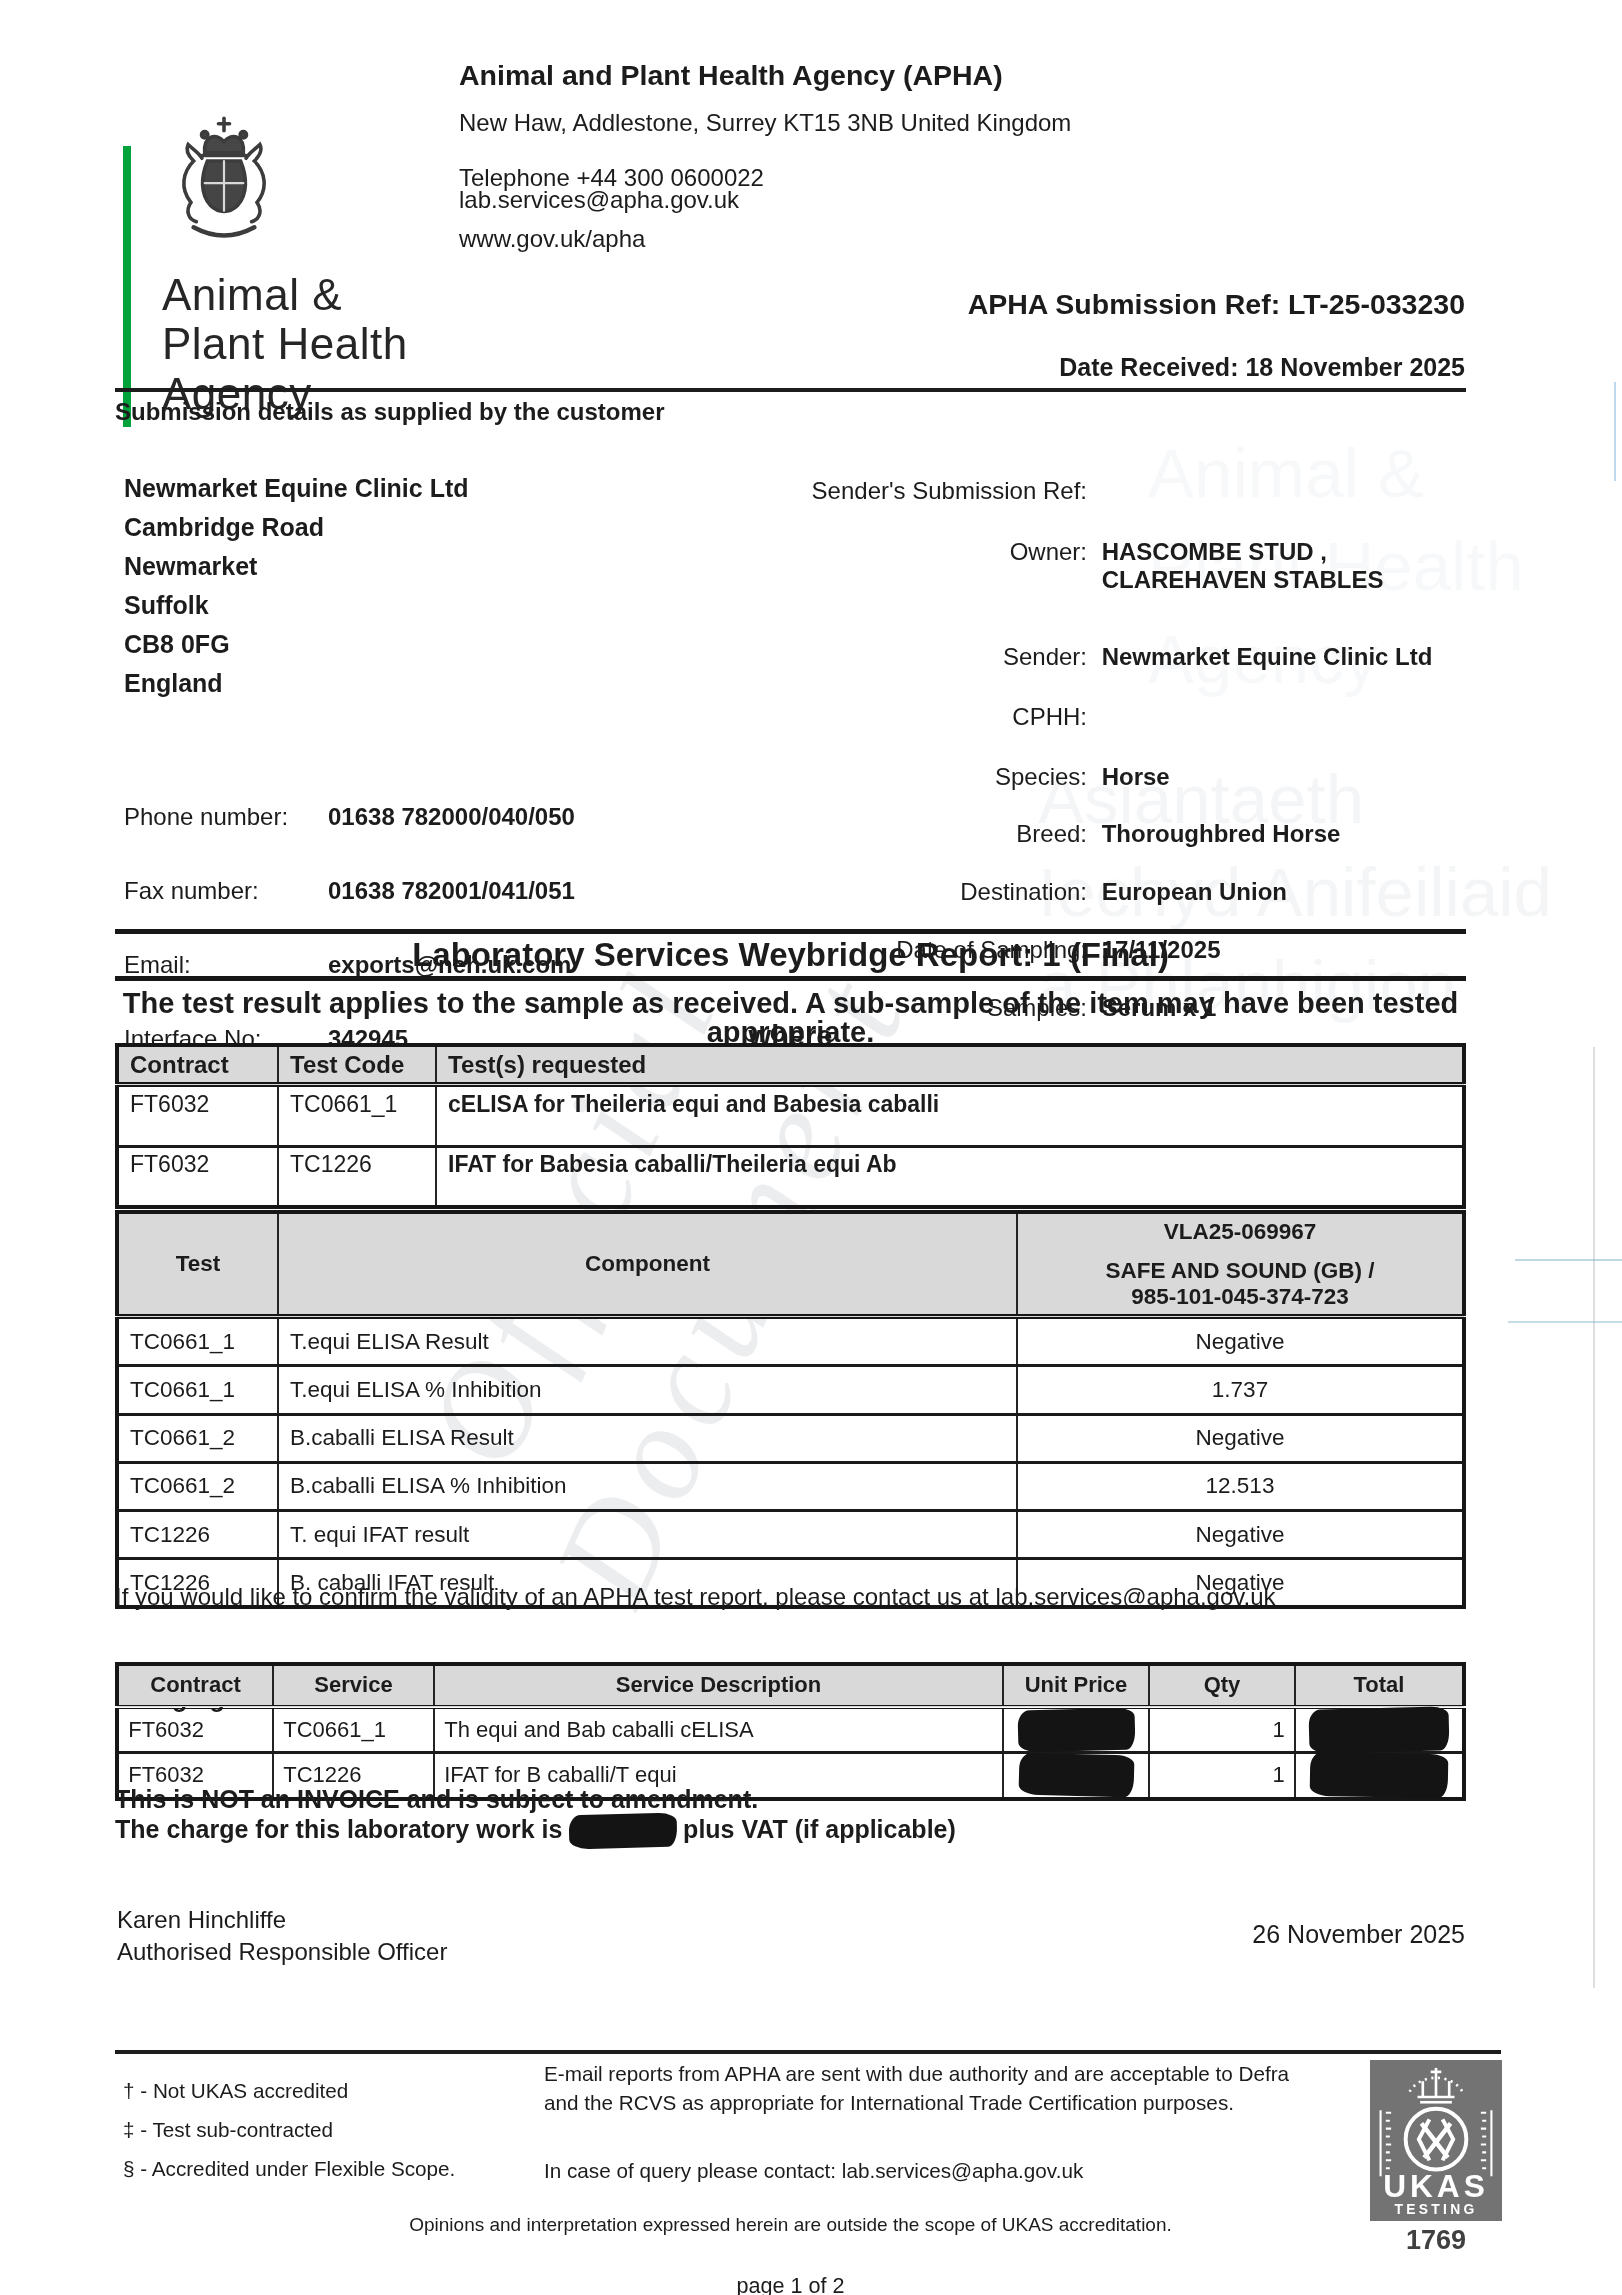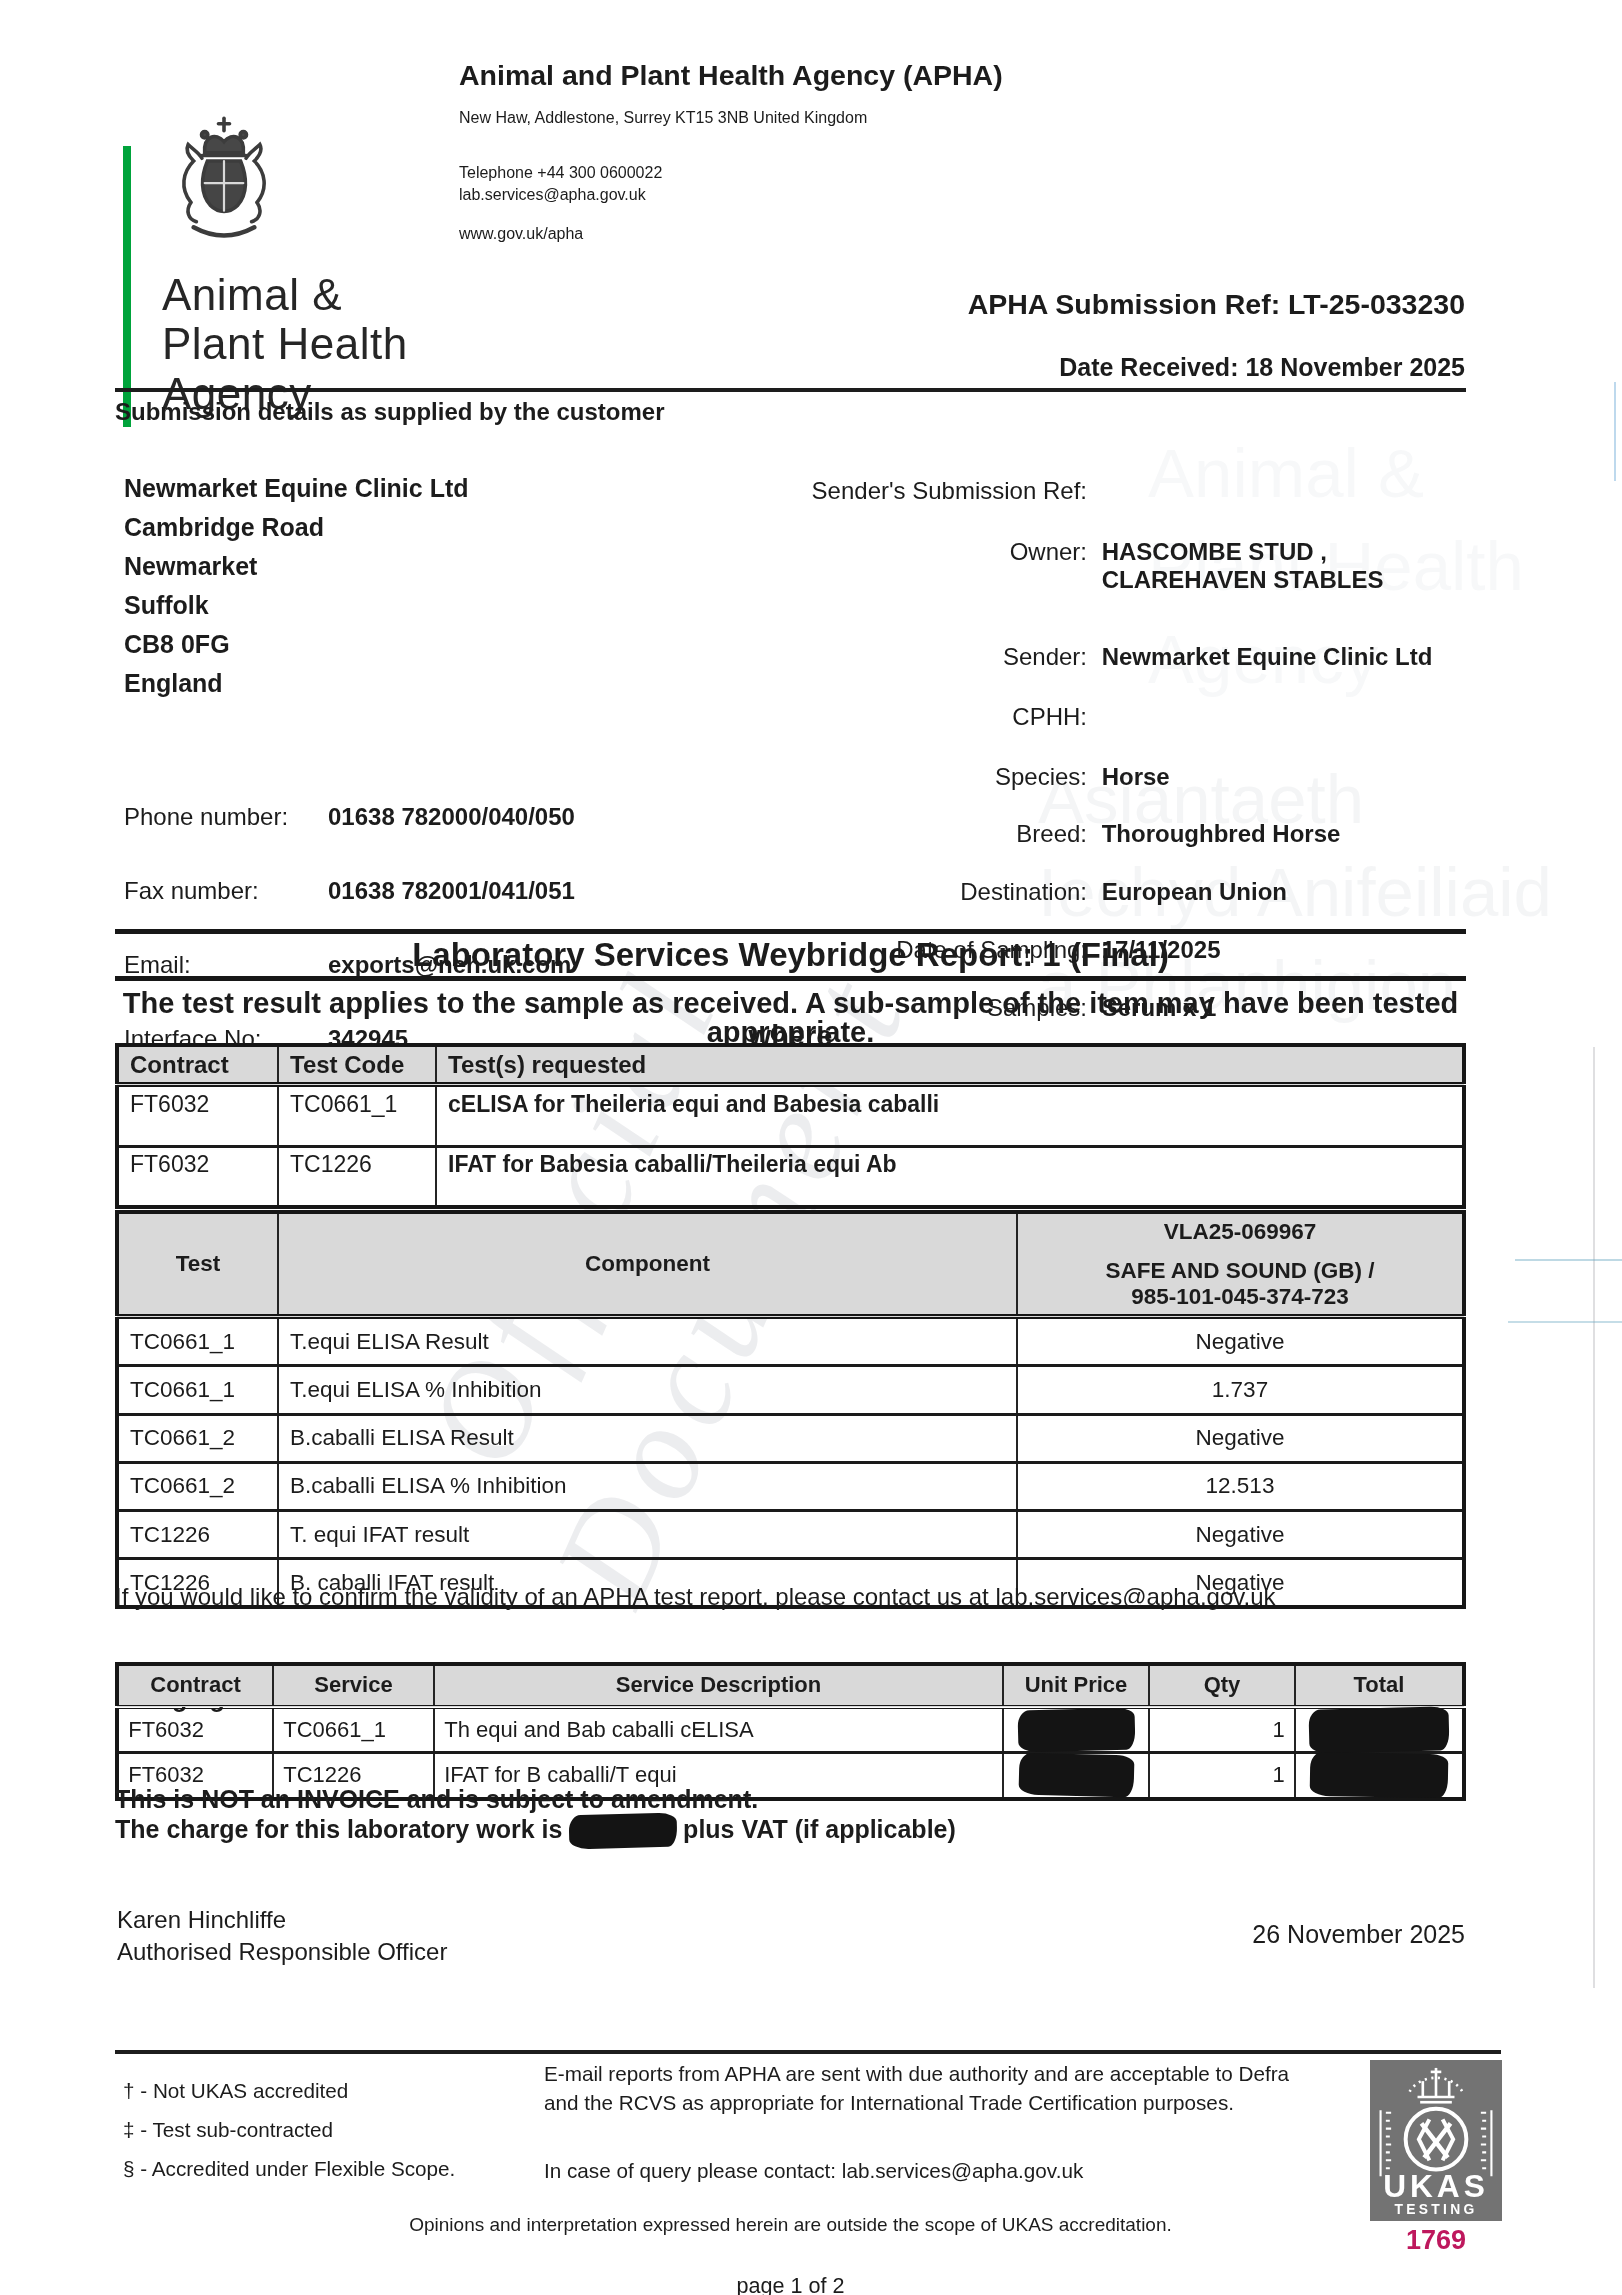--- a/index.html
+++ b/index.html
@@ -17,21 +17,21 @@
   .wm-welsh{left:1038px;top:753px;width:643px;font-size:69px;color:rgba(60,70,90,0.055);
         line-height:1.35;white-space:nowrap;}
   .wm-eng{left:1148px;top:427px;width:505px;font-size:69px;color:rgba(60,70,90,0.04);
         line-height:1.35;white-space:nowrap;}
 
   
   .green-bar{left:123px;top:146px;width:7.8px;height:281px;background:#00a33b;}
   .crest{left:155px;top:114px;width:138px;height:152px;}
   .logo-text{left:162px;top:270px;font-size:44px;line-height:1.12;color:#262626;letter-spacing:0.5px;}
   .agency-name{left:459px;top:59px;font-size:28.5px;}
-  .agency-line{left:459px;font-size:16px;}
+  .agency-line{left:459px;font-size:24px;}
   .sub-ref{left:574px;top:288px;width:891px;font-size:28.5px;}
   .date-recv{left:574px;top:353px;width:891px;font-size:25px;}
   .rule{background:#1d1d1d;}
 
   .section-title{left:115px;top:398px;font-size:24px;}
 
   .addr{left:124px;top:469px;font-size:25px;line-height:39px;}
   .contact{left:124px;top:757px;width:615px;font-size:24px;}
   .contact .row{display:grid;grid-template-columns:204px 1fr;margin-bottom:12px;margin-top:46px;}
   .details{left:771px;top:477px;width:696px;font-size:24px;}
@@ -78,21 +78,21 @@
   .sig-role{left:117px;top:1938px;font-size:24px;}
   .sig-date{left:1033px;top:1920px;width:432px;font-size:25px;}
 
   .footnotes{left:123px;top:2071px;font-size:20.7px;line-height:39px;}
   .mid-note{left:544px;top:2060px;width:771px;font-size:20.7px;line-height:28.5px;}
   .query-note{left:544px;top:2159px;width:808px;font-size:20.7px;}
   .opinions{left:115px;top:2214px;width:1351px;font-size:19px;}
   .pagenum{left:115px;top:2273px;width:1351px;font-size:21.6px;}
 
   .ukas-box{left:1370px;top:2060px;width:132px;height:161px;background:#737373;}
-  .ukas-num{left:1370px;top:2225px;width:132px;font-size:27px;font-weight:bold;color:#be185d;}
+  .ukas-num{left:1370px;top:2225px;width:132px;font-size:27px;font-weight:bold;color:#404040;}
 
   
   .scan-vline{left:1593px;top:1047px;width:1.8px;height:941px;background:rgba(80,80,90,0.18);}
   .scan-tick1{left:1515px;top:1259px;width:108px;height:1.8px;background:rgba(110,170,195,0.45);}
   .scan-tick2{left:1508px;top:1321px;width:115px;height:1.8px;background:rgba(110,170,195,0.40);}
   .scan-blue-v{left:1614px;top:382px;width:1.8px;height:99px;background:rgba(110,170,215,0.45);}
 </style>
 </head>
 <body>
 

